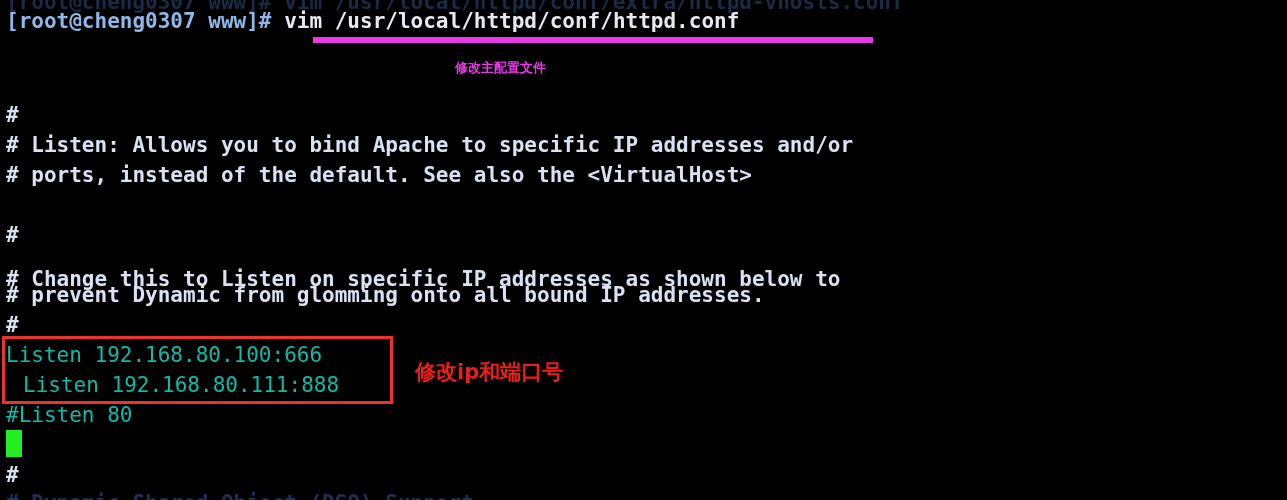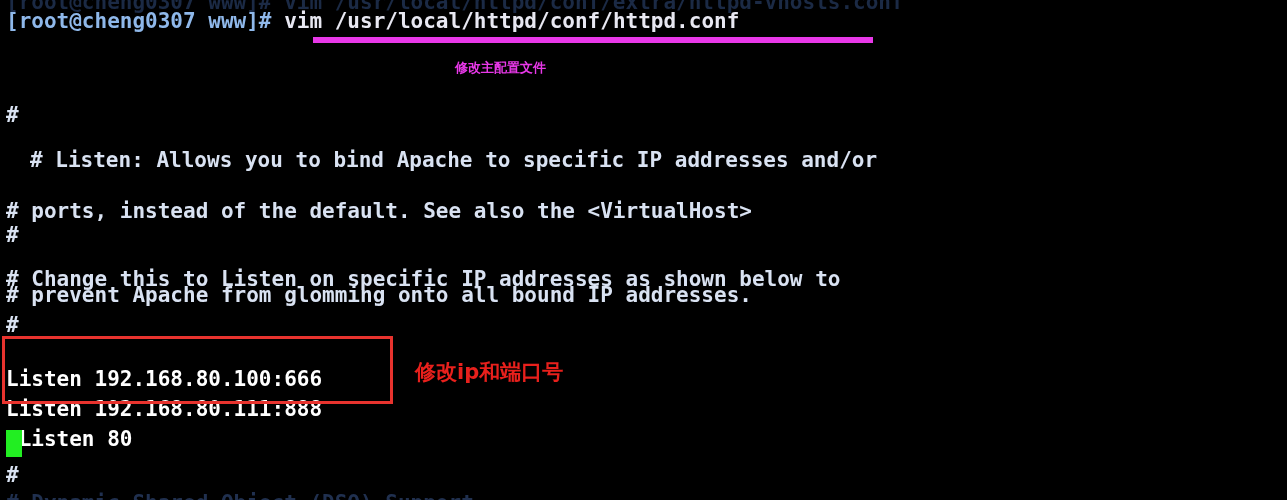--- a/index.html
+++ b/index.html
@@ -39,23 +39,22 @@
   }
   .cmd {
     color: #e8e8f2;
     font-weight: 700;
   }
   .comment {
     color: #d9e2f2;
     font-weight: 700;
   }
   .code {
-    color: #ffffff;
-    font-weight: 700;
-    margin-top: 24px;
+    color: #14b8a6;
+    font-weight: 400;
   }
   .underline-bar {
     position: absolute;
     background: #e838e8;
   }
   .red-box {
     position: absolute;
     border: 3px solid #e8332e;
     box-sizing: border-box;
     pointer-events: none;
@@ -88,28 +87,28 @@
 
   <div class="line clipped-top" style="top:-13px;">[root@cheng0307 www]# vim /usr/local/httpd/conf/extra/httpd-vhosts.conf</div>
 
   <div class="line" style="top:6px;"><span class="prompt">[root@cheng0307 www]# </span><span class="cmd">vim /usr/local/httpd/conf/httpd.conf</span></div>
 
   <div class="underline-bar" style="left:313px; top:37px; width:560px; height:6px;"></div>
 
   <div class="annot-magenta" style="left:455px; top:53px;">修改主配置文件</div>
 
   <div class="line comment" style="top:100px;">#</div>
-  <div class="line comment" style="top:145px;margin-left:24px;"># Listen: Allows you to bind Apache to specific IP addresses and/or</div>
-  <div class="line comment" style="top:160px;margin-top:36px;"># ports, instead of the default. See also the &lt;VirtualHost&gt;</div>
+  <div class="line comment" style="top:130px;"># Listen: Allows you to bind Apache to specific IP addresses and/or</div>
+  <div class="line comment" style="top:160px;"># ports, instead of the default. See also the &lt;VirtualHost&gt;</div>
   <div class="line comment" style="top:220px;">#</div>
   <div class="line comment" style="top:250px;margin-top:14px;"># Change this to Listen on specific IP addresses as shown below to</div>
-  <div class="line comment" style="top:280px;"># prevent Apache from glomming onto all bound IP addresses.</div>
+  <div class="line comment" style="top:280px;"># prevent Dynamic from glomming onto all bound IP addresses.</div>
   <div class="line comment" style="top:310px;">#</div>
   <div class="line code" style="top:340px;">Listen 192.168.80.100:666</div>
-  <div class="line code" style="top:370px;">Listen 192.168.80.111:888</div>
+  <div class="line code" style="top:370px;padding-left:17px;">Listen 192.168.80.111:888</div>
   <div class="line code" style="top:400px;text-align:right;">#Listen 80</div>
   <div class="line comment" style="top:460px;">#</div>
 
   <div class="red-box" style="left:2px; top:336px; width:391px; height:68px;"></div>
 
   <div class="annot-red" style="left:415px; top:357px;">修改ip和端口号</div>
 
   <div class="cursor-block" style="left:6px; top:430px; width:16px; height:27px;"></div>
 
   <div class="line clipped-bottom" style="top:488px;"># Dynamic Shared Object (DSO) Support</div>

